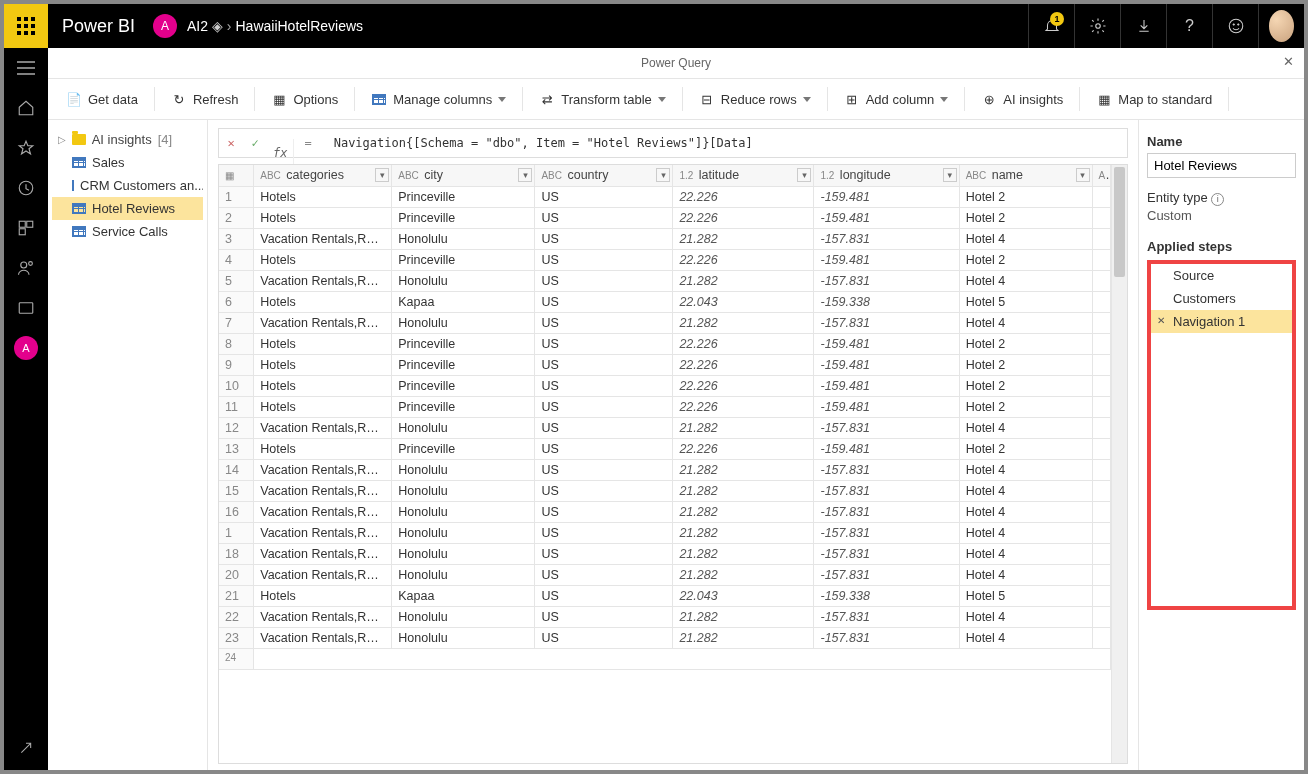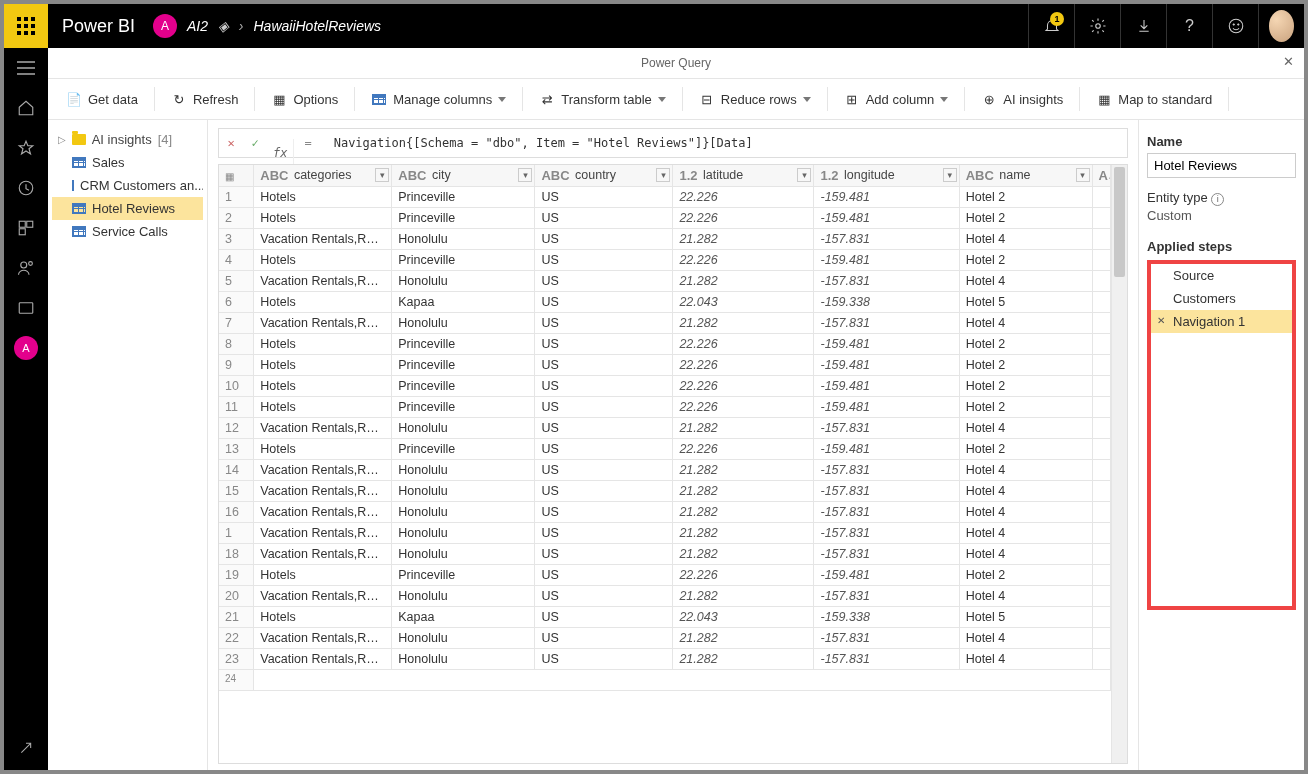--- a/index.html
+++ b/index.html
@@ -3,21 +3,21 @@
 <meta charset="utf-8">
 <style>
   * { box-sizing: border-box; margin: 0; padding: 0; }
   body { font-family: "Segoe UI", Arial, sans-serif; font-size: 13px; color: #333; background: #888; width: 1308px; height: 774px; overflow: hidden; position: relative; }
   .app { position: absolute; inset: 4px; background: #fff; display: flex; flex-direction: column; }
   .topbar { height: 44px; background: #000; display: flex; align-items: center; color: #fff; }
   .waffle { width: 44px; height: 44px; background: #F2C811; display:flex; align-items:center; justify-content:center; }
   .waffle svg { fill:#000; }
   .brand { font-size: 18px; margin-left: 14px; font-weight: 400; }
   .pill { width: 24px; height: 24px; border-radius: 50%; background: #E3008C; color:#fff; display:flex; align-items:center; justify-content:center; margin-left: 18px; font-size:12px; }
-  .topcrumb { display:flex; align-items:center; gap: 10px; margin-left: 10px; font-size: 14px; font-style: italic; }
+  .topcrumb { display:flex; align-items:center; gap: 4px; margin-left: 10px; font-size: 14px; }
   .topcrumb .crumb { color: #fff; }
   .topcrumb .sep { color: #aaa; }
   .topright { margin-left: auto; display:flex; align-items:stretch; height:100%; }
   .topicon { width: 46px; display:flex; align-items:center; justify-content:center; border-left: 1px solid #333; color:#ccc; position:relative; }
   .topicon svg { fill:#ccc; stroke:#ccc; }
   .badge-dot { position:absolute; top:8px; right:10px; background:#F2C811; color:#000; border-radius:50%; width:14px; height:14px; font-size:9px; display:flex; align-items:center; justify-content:center; font-weight:bold; }
   .avatar { width:32px; height:32px; border-radius:50%; background: radial-gradient(circle at 30% 30%, #f5d6b3, #c9a27e); margin: 6px 10px; }
   .body { flex:1; display:flex; overflow:hidden; }
   .leftnav { width: 44px; background:#000; display:flex; flex-direction:column; align-items:center; padding-top: 8px; gap: 16px; }
   .leftnav .licon { width:24px; height:24px; color:#aaa; display:flex; align-items:center; justify-content:center; }
@@ -67,21 +67,21 @@
   .step.selected::before { content:"✕"; position:absolute; left:6px; top:5px; font-size:10px; color:#555; }
   .footer { border-top:1px solid #e5e5e5; height: 56px; display:flex; align-items:center; justify-content:flex-end; gap: 12px; padding-right: 24px; }
   .btn { padding: 8px 22px; font-size: 14px; cursor:pointer; border:0; }
   .btn-cancel { background:#e9e9e9; color:#333; }
   .btn-done { background:#F2C811; color:#000; }
   .folder-ic { width:14px; height:11px; background:#F2C811; border-radius:1px; position:relative; }
   .folder-ic::before { content:""; position:absolute; top:-3px; left:0; width:6px; height:3px; background:#F2C811; border-radius:1px; }
   .table-ic { display:inline-block; width:14px; height:11px; background:linear-gradient(#4178be 0 3px, transparent 3px), repeating-linear-gradient(90deg,#4178be 0 1px, transparent 1px 5px),repeating-linear-gradient(#4178be 0 1px, transparent 1px 4px); border:1px solid #4178be; }
   .chev-down { display:inline-block; width:0; height:0; border-left:4px solid transparent; border-right:4px solid transparent; border-top:5px solid #777; }
   .info-circ { display:inline-block; width:13px; height:13px; border:1px solid #888; border-radius:50%; font-size:9px; text-align:center; line-height:11px; color:#666; }
-  .typetag { font-size:13px; color:#888; margin-right:2px; vertical-align:middle;font-weight:bold; }
+  .typetag { font-size:10px; color:#888; margin-right:2px; vertical-align:middle; }
 </style>
 </head>
 <body>
 
 <div class="app">
   <div class="topbar">
     <div class="waffle">
       <svg width="18" height="18" viewBox="0 0 18 18">
           <rect width="4" height="4" x="0" y="0"></rect>
           <rect width="4" height="4" x="7" y="0"></rect>
@@ -486,30 +486,20 @@
                       <td class="col-rownum">18</td>
                       <td>Vacation Rentals,Resorts &amp;...</td>
                       <td>Honolulu</td>
                       <td>US</td>
                       <td class="num">21.282</td>
                       <td class="num">-157.831</td>
                       <td>Hotel 4</td>
                       <td></td>
                     </tr>
                     <tr>
-                      <td class="col-rownum">19</td>
-                      <td>Hotels</td>
-                      <td>Princeville</td>
-                      <td>US</td>
-                      <td class="num">22.226</td>
-                      <td class="num">-159.481</td>
-                      <td>Hotel 2</td>
-                      <td></td>
-                    </tr>
-                    <tr>
                       <td class="col-rownum">20</td>
                       <td>Vacation Rentals,Resorts &amp;...</td>
                       <td>Honolulu</td>
                       <td>US</td>
                       <td class="num">21.282</td>
                       <td class="num">-157.831</td>
                       <td>Hotel 4</td>
                       <td></td>
                     </tr>
                     <tr>

